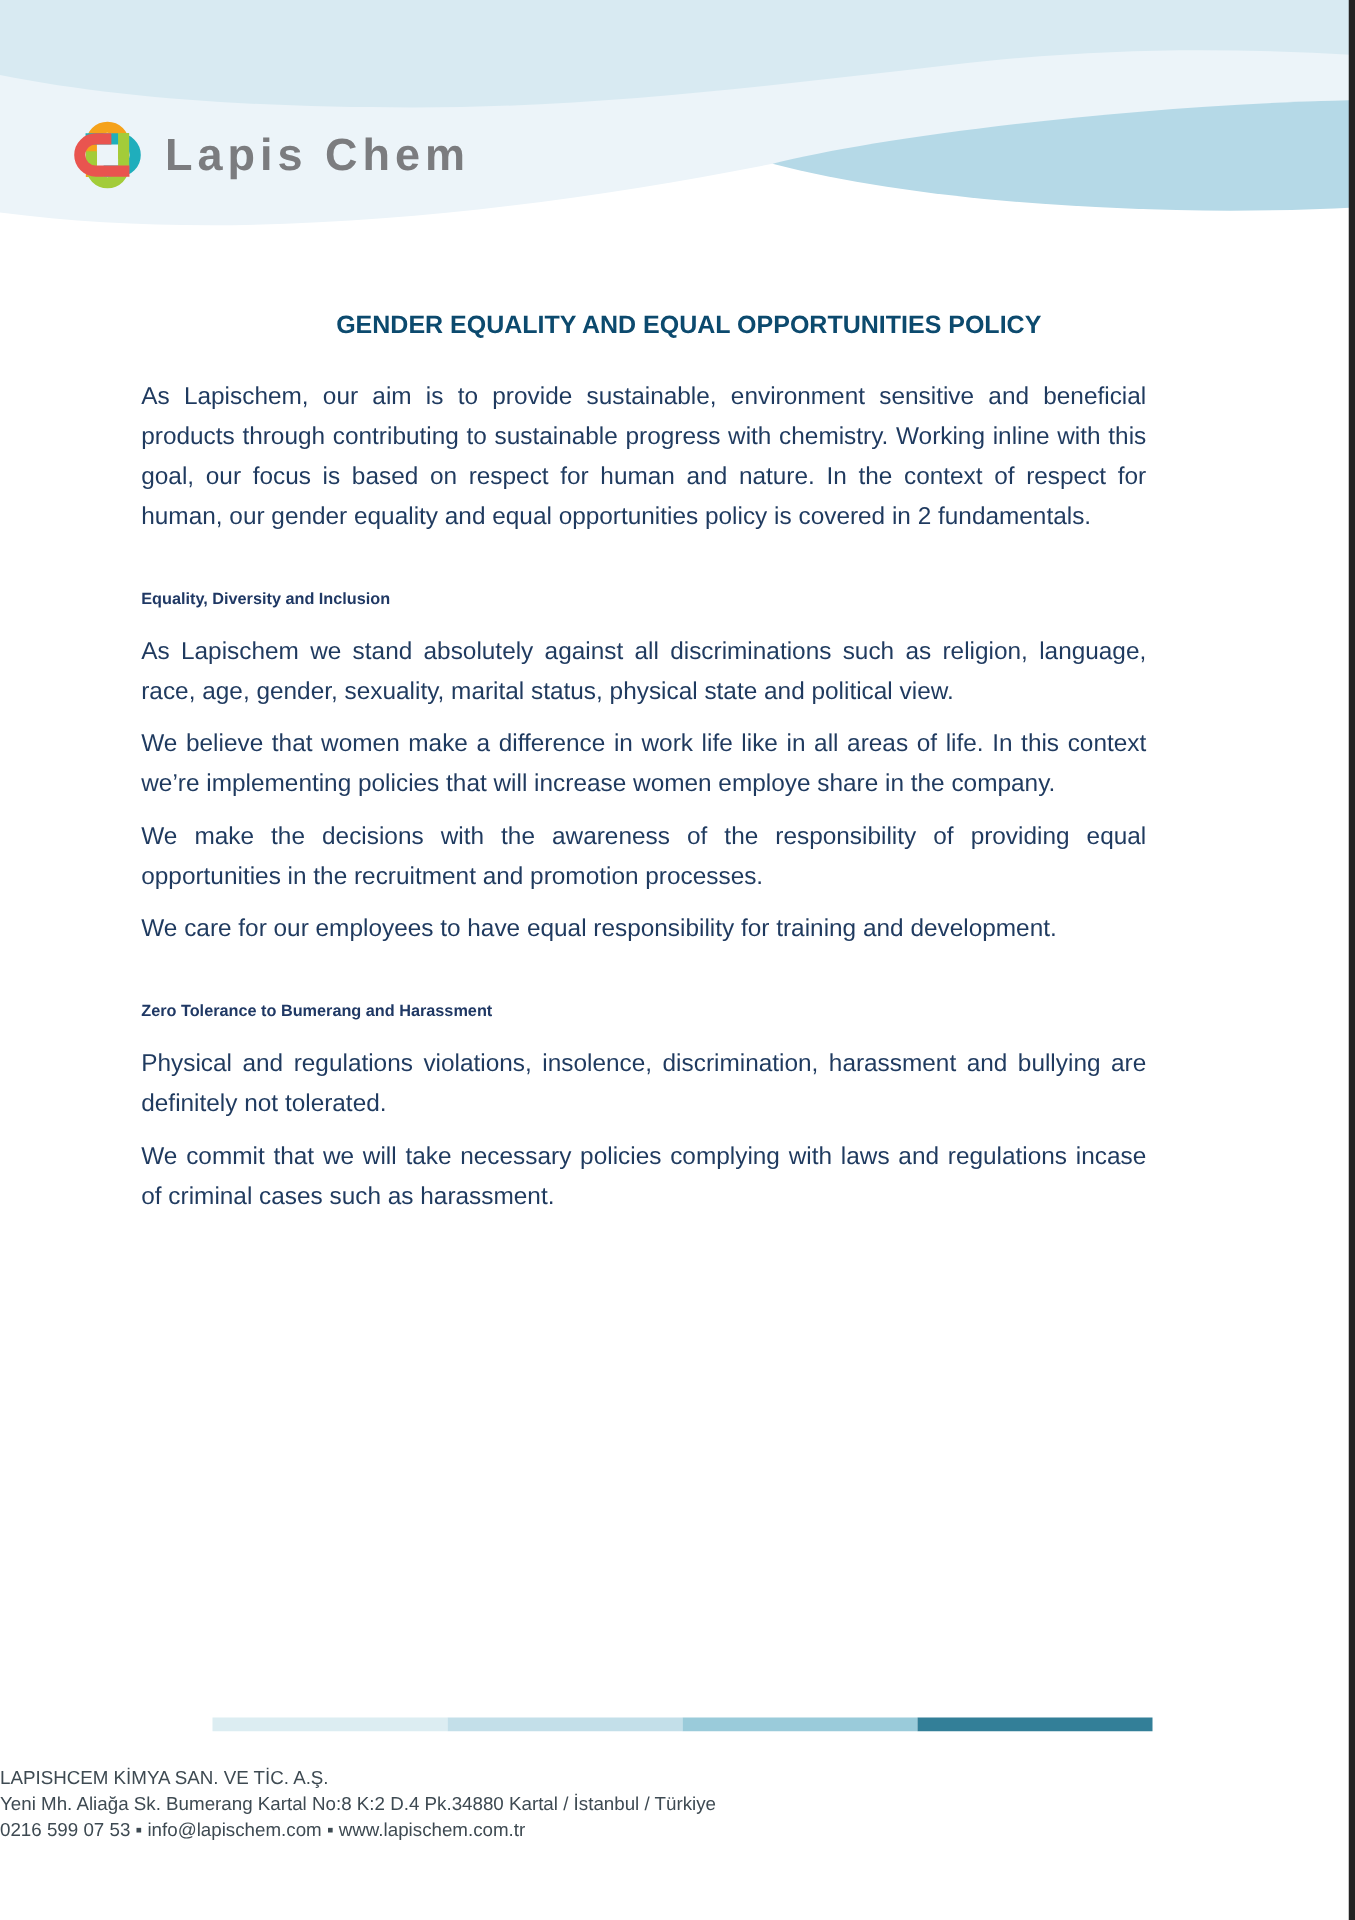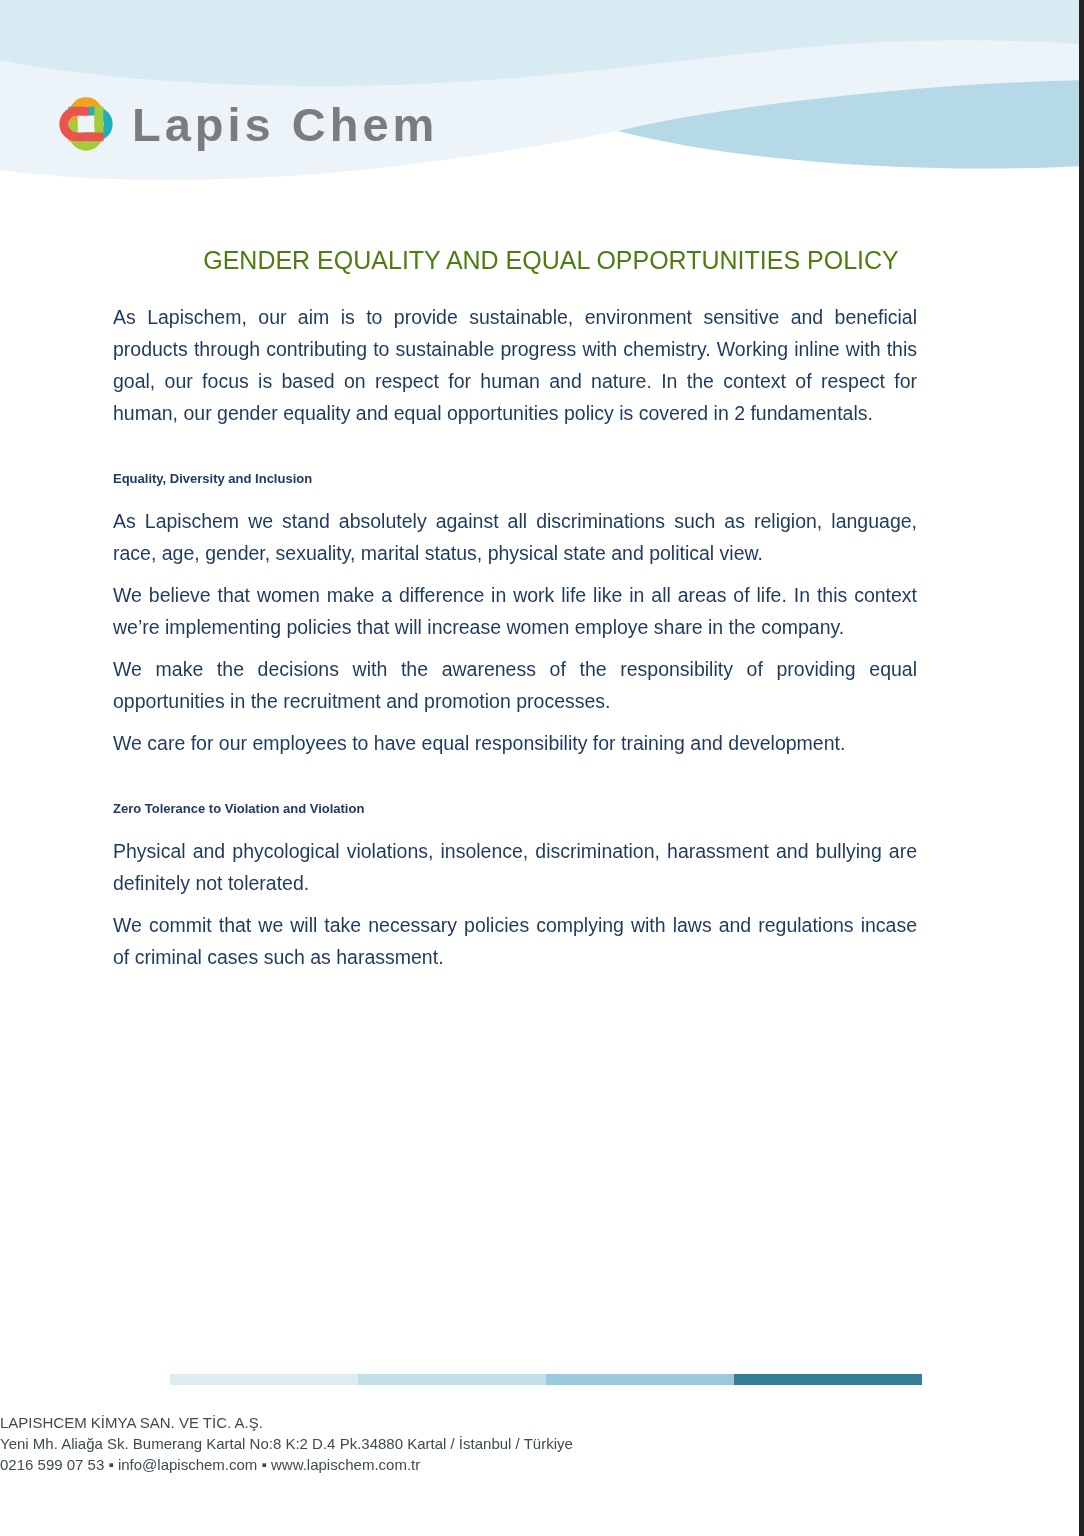--- a/index.html
+++ b/index.html
@@ -11,40 +11,40 @@
     overflow:hidden;
     font-family:"Liberation Sans", sans-serif;
   }
   
   .header-wave{position:absolute;top:0;left:0;width:1084px;height:200px;display:block;}
   
   .logo{position:absolute;top:92px;left:54px;display:flex;align-items:center;}
   .logo-mark{width:64px;height:64px;display:block;}
   .logo-text{
     margin-left:14px;
-    font-size:47px;
+    font-size:36px;
     font-weight:700;
     letter-spacing:4px;
     color:#7b7c7f;
   }
   
   .content{
     position:absolute;
     top:245px;left:113px;width:804px;
     color:#1f3a5f;
     font-size:19.5px;
   }
   .doc-title{
     margin:0 0 26px 0;
-    font-size:25px;
-    font-weight:400;
+    font-size:20px;
+    font-weight:700;
     line-height:30px;
     text-align:center;
     text-indent:72px;
-    color:#4d7c0f;
+    color:#0c4a6e;
   }
   .body-para{
     margin:0 0 10px 0;
     line-height:32px;
     text-align:justify;
   }
   .section-heading{
     margin:34px 0 10px 0;
     font-size:13px;
     font-weight:700;
@@ -97,22 +97,22 @@
 
   <div class="content">
     <h1 class="doc-title">GENDER EQUALITY AND EQUAL OPPORTUNITIES POLICY</h1>
     <p class="body-para">As Lapischem, our aim is to provide sustainable, environment sensitive and beneficial products through contributing to sustainable progress with chemistry. Working inline with this goal, our focus is based on respect for human and nature. In the context of respect for human, our gender equality and equal opportunities policy is covered in 2 fundamentals.</p>
     <div>
         <h2 class="section-heading">Equality, Diversity and Inclusion</h2>
         <p class="body-para">As Lapischem we stand absolutely against all discriminations such as religion, language, race, age, gender, sexuality, marital status, physical state and political view.</p>
         <p class="body-para">We believe that women make a difference in work life like in all areas of life. In this context we’re implementing policies that will increase women employe share in the company.</p>
         <p class="body-para">We make the decisions with the awareness of the responsibility of providing equal opportunities in the recruitment and promotion processes.</p>
         <p class="body-para">We care for our employees to have equal responsibility for training and development.</p>
-        <h2 class="section-heading">Zero Tolerance to Violation and Violation</h2>
-        <p class="body-para">Physical and phycological violations, insolence, discrimination, harassment and bullying are definitely not tolerated.</p>
+        <h2 class="section-heading">Zero Tolerance to Bumerang and Harassment</h2>
+        <p class="body-para">Physical and regulations violations, insolence, discrimination, harassment and bullying are definitely not tolerated.</p>
         <p class="body-para">We commit that we will take necessary policies complying with laws and regulations incase of criminal cases such as harassment.</p>
       </div>
   </div>
 
   <div class="footer-bar">
       <div class="bar-seg" style="background: rgb(220, 237, 242);"></div>
       <div class="bar-seg" style="background: rgb(195, 223, 233);"></div>
       <div class="bar-seg" style="background: rgb(154, 203, 218);"></div>
       <div class="bar-seg" style="background: rgb(51, 127, 152);"></div>
     </div>

